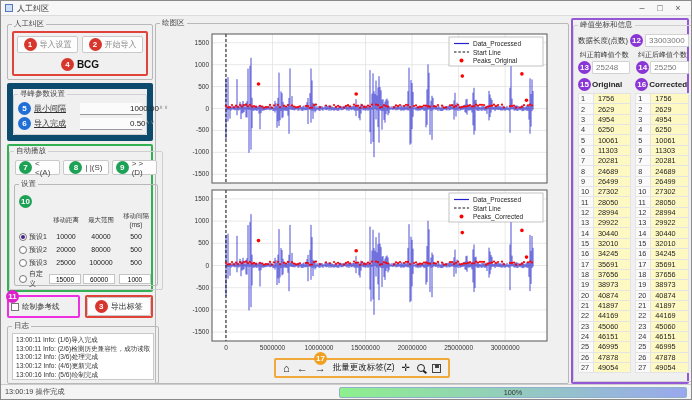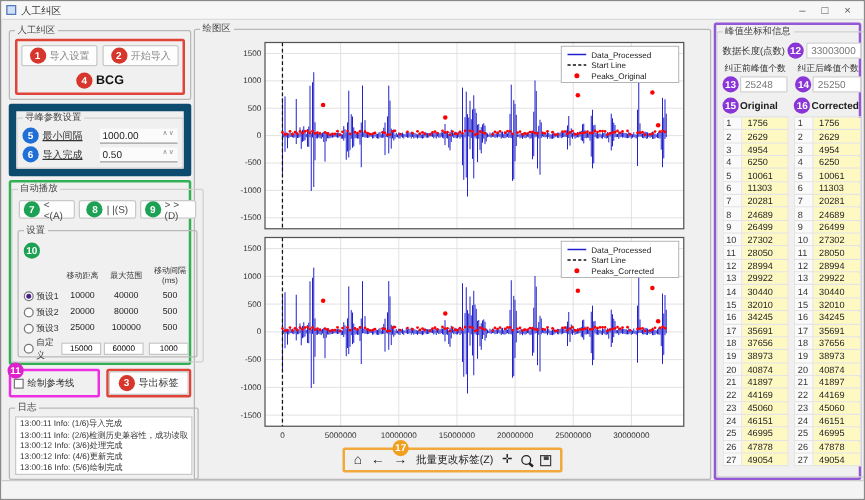--- a/index.html
+++ b/index.html
@@ -48,21 +48,21 @@
   
   .btn-row { display:flex; gap:4px; padding:3px; }
   .btn-row .btn { flex:1; height:17px; position:relative; }
   .bcg-row { display:flex; align-items:center; justify-content:center; gap:3px; padding:2px 0 3px 0;}
   .bcg-label { font-size:10px; font-weight:bold; color:#111; }
   
   .param-row { display:flex; align-items:center; gap:3px; padding:1px 0; }
   .param-row .lbl { font-size:8px; color:#333; flex:1;text-decoration:underline; }
   .spin { width:62px; display:flex; align-items:center; border-bottom:1px solid #9a9a9a;
     background:#fbfbfb; padding:1px 2px; }
-  .spin .val { flex:1; font-size:8px; color:#222; }
+  .spin .val { flex:1; font-size:8px; color:#222;margin-left:48px; }
   .spin .arrows { font-size:5.5px; color:#888; line-height:1; letter-spacing:1px;}
   
   .nav-row { display:flex; gap:3px; padding:2px 1px 4px 1px; }
   .nav-row .btn { flex:1; height:15px; color:#444; }
   .settings-grid { font-size:7px; color:#333; }
   .sg-header, .sg-row { display:grid; grid-template-columns:30px 34px 36px 34px; align-items:center; }
   .sg-header { font-size:6.4px; color:#333; margin-bottom:2px; }
   .sg-header span { text-align:center; }
   .sg-row { height:13px; }
   .sg-row .pv { text-align:center; font-size:7px; color:#222; }
@@ -908,13 +908,17 @@
                 </div>
               </div>
           </div>
         </div>
       </fieldset>
     </div>
   </div>
 </div>
 
 <div class="statusbar">
+  <span class="status-msg">13:00:19 操作完成</span>
+  <div class="progress">
+    <span class="ptext">100%</span>
+  </div>
 </div>
 
 </body></html>

